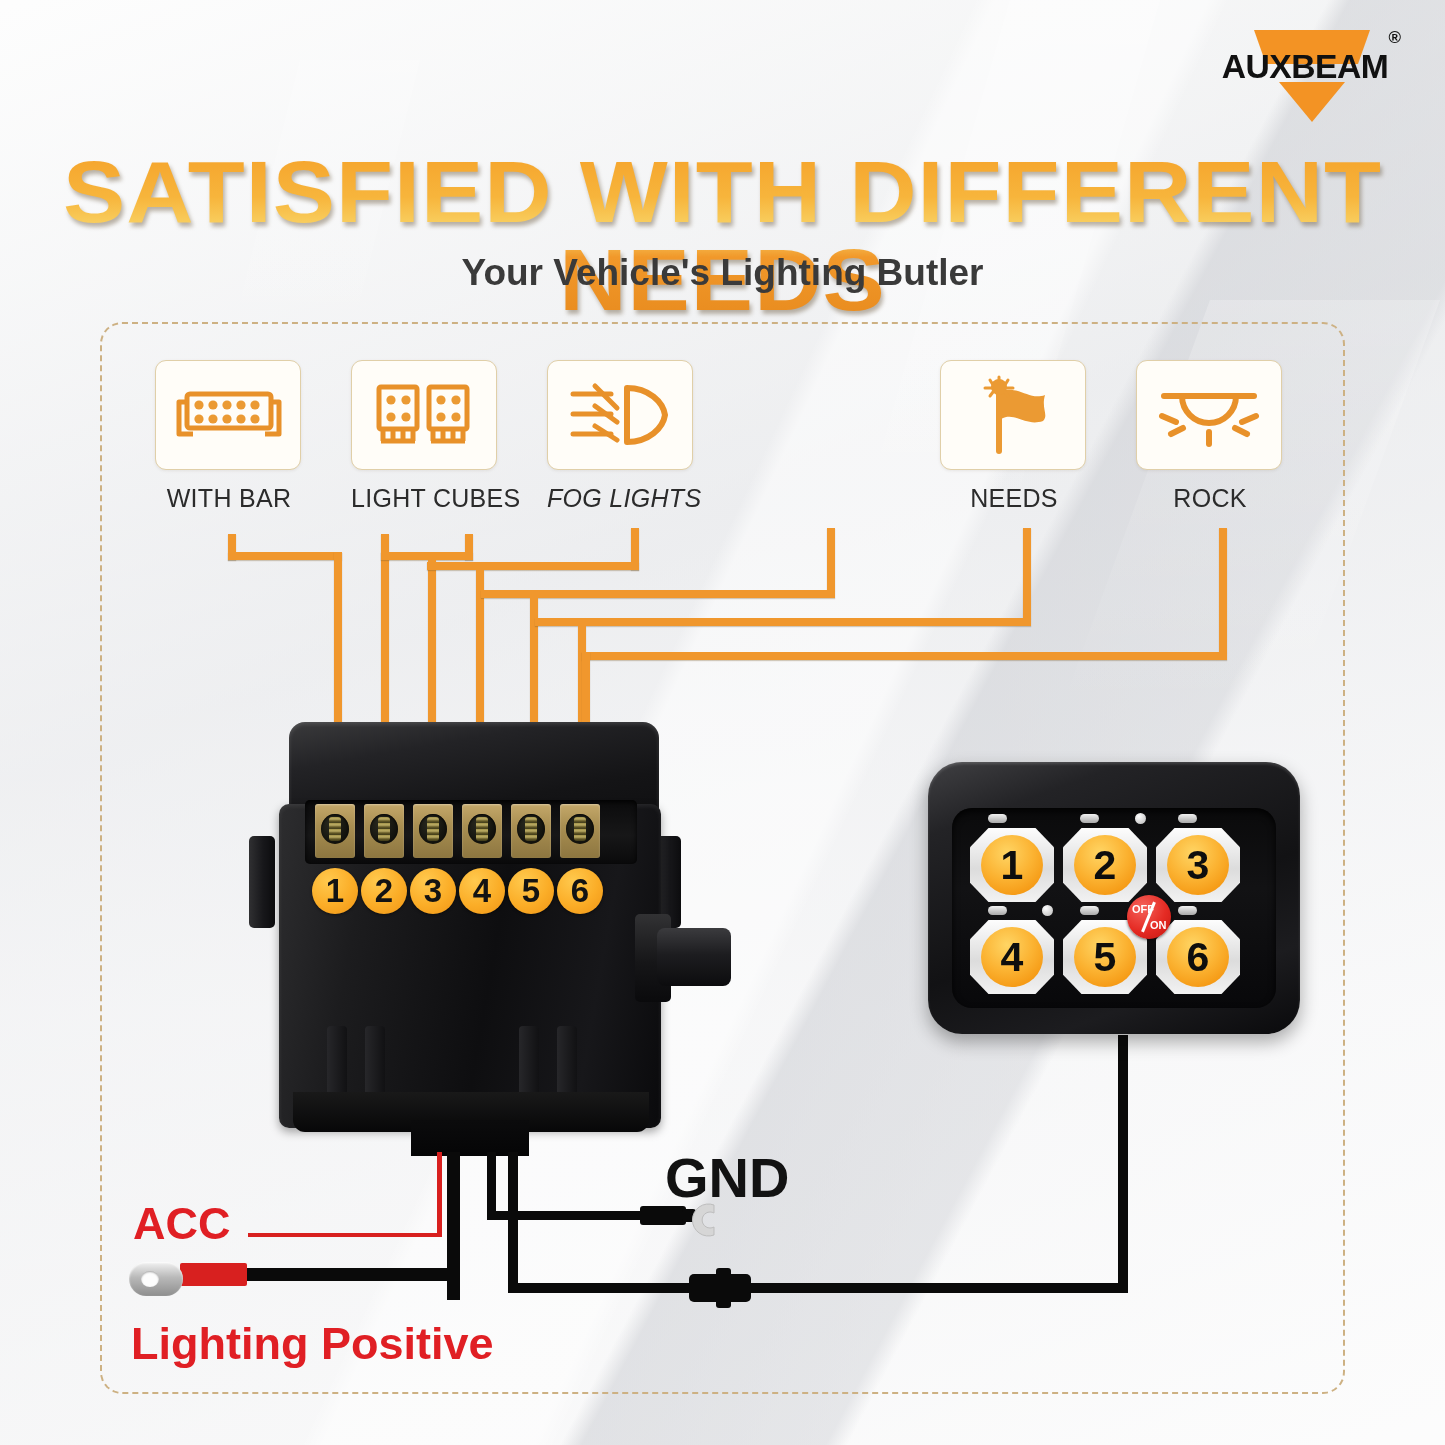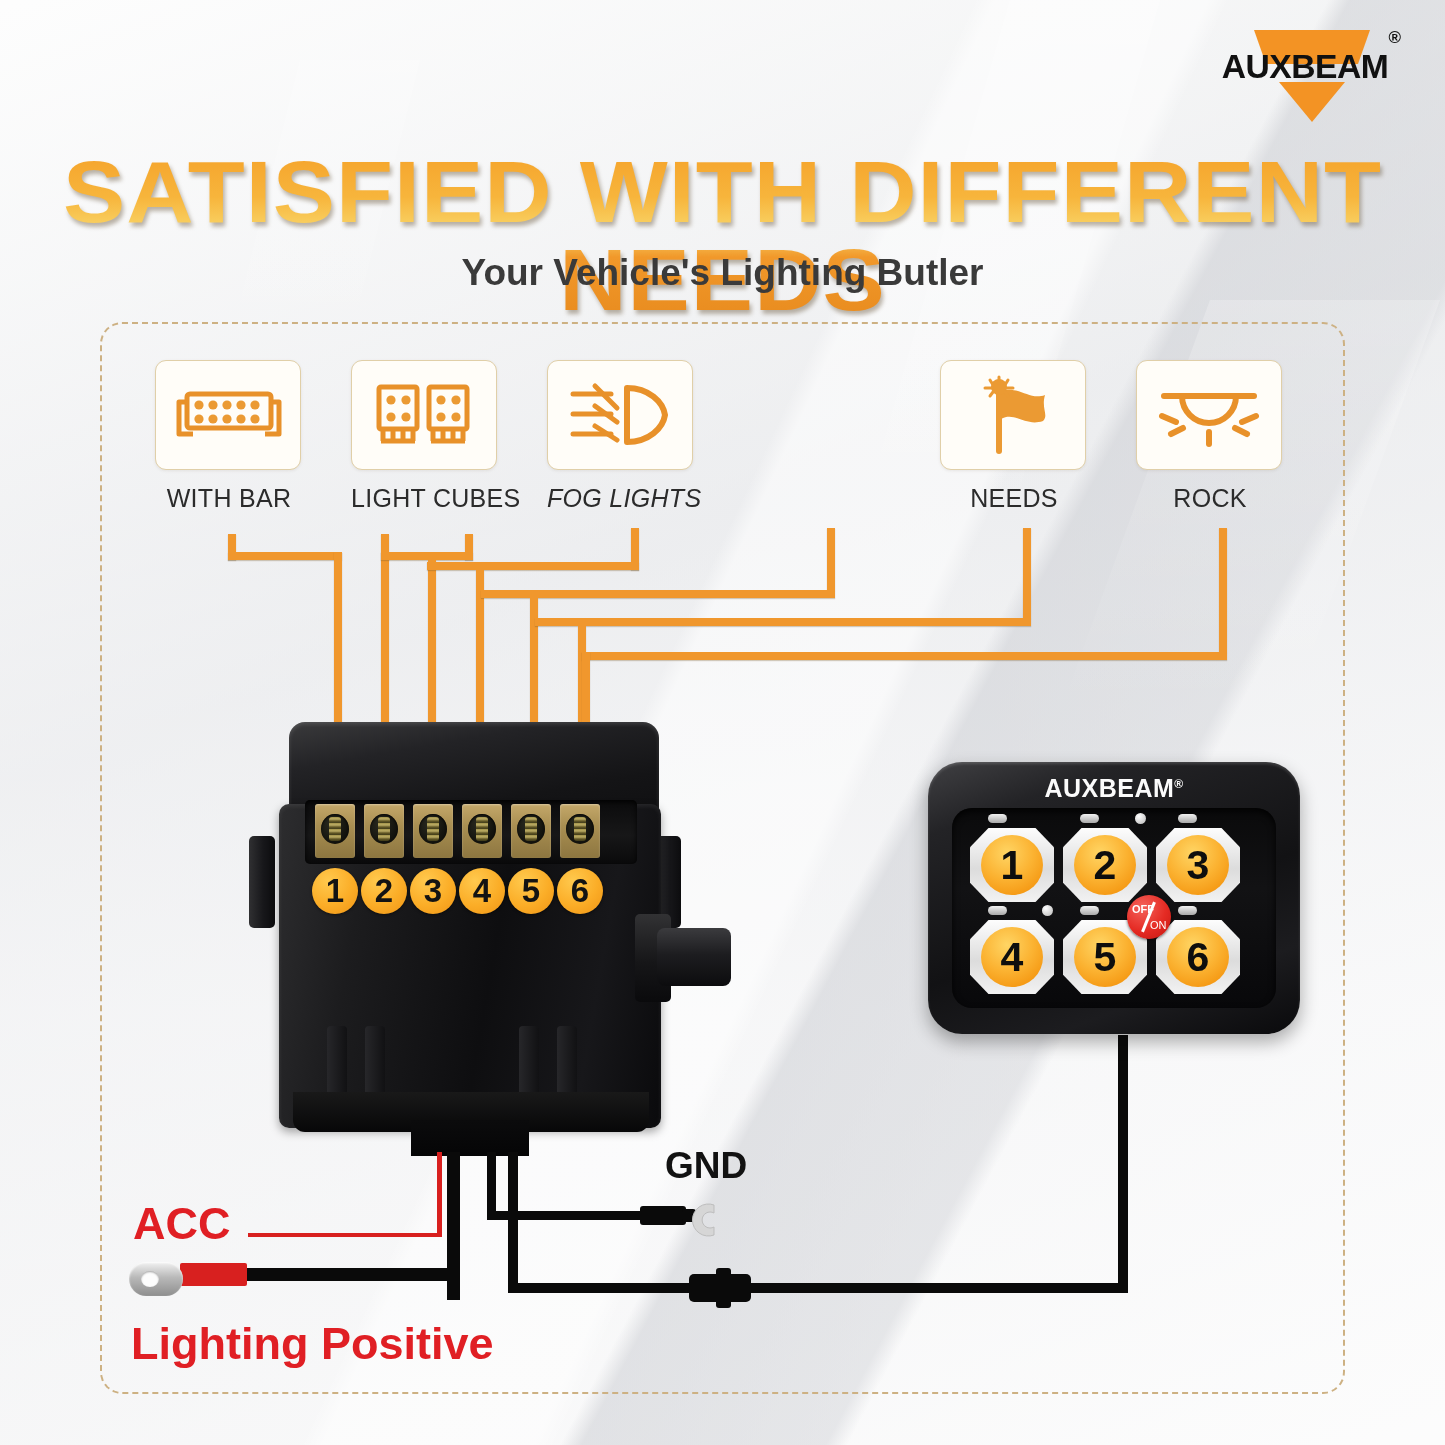--- a/index.html
+++ b/index.html
@@ -223,21 +223,21 @@
     position:absolute;left:1127px;top:895px;width:44px;height:44px;border-radius:50%;
     background:radial-gradient(circle at 35% 28%,#f4635b 0%,#e52b24 55%,#c4150f 100%);
     box-shadow:0 1px 3px rgba(0,0,0,.6);
   }
   #offon .slash{
     position:absolute;left:20px;top:6px;width:3px;height:32px;background:#fff;
     transform:rotate(22deg);
   }
   #offon .off{position:absolute;left:5px;top:8px;color:#fff;font-size:11px;font-weight:bold;
     font-family:"Liberation Sans Narrow","Liberation Sans",sans-serif;}
-  #offon .on{position:absolute;left:23px;top:24px;color:#fff;font-size:11px;font-weight:normal;
+  #offon .on{position:absolute;left:23px;top:24px;color:#fff;font-size:11px;font-weight:bold;
     font-family:"Liberation Sans Narrow","Liberation Sans",sans-serif;}
 </style>
 </head>
 <body>
 
 <div id="stage">
 
   <div class="streak" style="left:1010px;top:0;width:150px;height:560px;transform:skewX(-16deg);opacity:.5;"></div>
   <div class="streak" style="left:1210px;top:300px;width:230px;height:420px;transform:skewX(-20deg);opacity:.35;"></div>
   <div class="streak" style="left:300px;top:60px;width:120px;height:300px;transform:skewX(-14deg);opacity:.4;"></div>
@@ -458,32 +458,29 @@
     </div>
   <div class="lbl-red" style="left:131px;top:1318px;font-size:45px;">Lighting Positive</div>
 
   <div class="wire" style="left:487px;top:1152px;width:9px;height:66px;"></div>
   <div class="wire" style="left:487px;top:1211px;width:190px;height:9px;"></div>
   <div class="plug" style="left:640px;top:1206px;width:46px;height:19px;"></div>
   <div class="plug" style="left:682px;top:1209px;width:14px;height:13px;"></div>
   <svg id="gnd-ring" viewBox="0 0 34 38">
     <path d="M26 4 A16 16 0 1 0 26 34 L26 26 A8 8 0 1 1 26 12 Z" fill="#d6d6d6" stroke="#bdbdbd" stroke-width="1"></path>
   </svg>
-  <div class="lbl-blk" style="left:665px;top:1145px;font-size:37px;">GND</div>
+  <div class="lbl-blk" style="left:665px;top:1145px;font-size:56px;">GND</div>
 
   <div class="wire" style="left:508px;top:1152px;width:10px;height:140px;"></div>
   <div class="wire" style="left:508px;top:1283px;width:620px;height:10px;"></div>
   <div class="wire" style="left:1118px;top:1035px;width:10px;height:252px;"></div>
   <div class="plug" style="left:689px;top:1274px;width:62px;height:28px;border-radius:5px;"></div>
   <div class="plug" style="left:716px;top:1268px;width:15px;height:40px;border-radius:3px;"></div>
 
   <div id="keypad">
-    <div id="kp-brand">
-      <span>AUXBEAM</span><sup>®</sup>
-    </div>
     <div id="kp-inner"></div>
 
     <div class="led" style="left:60px;top:52px;"></div>
     <div class="led" style="left:152px;top:52px;"></div>
     <div class="leddot" style="left:207px;top:51px;"></div>
     <div class="led" style="left:250px;top:52px;"></div>
 
     <div class="led" style="left:60px;top:144px;"></div>
     <div class="leddot" style="left:114px;top:143px;"></div>
     <div class="led" style="left:152px;top:144px;"></div>

